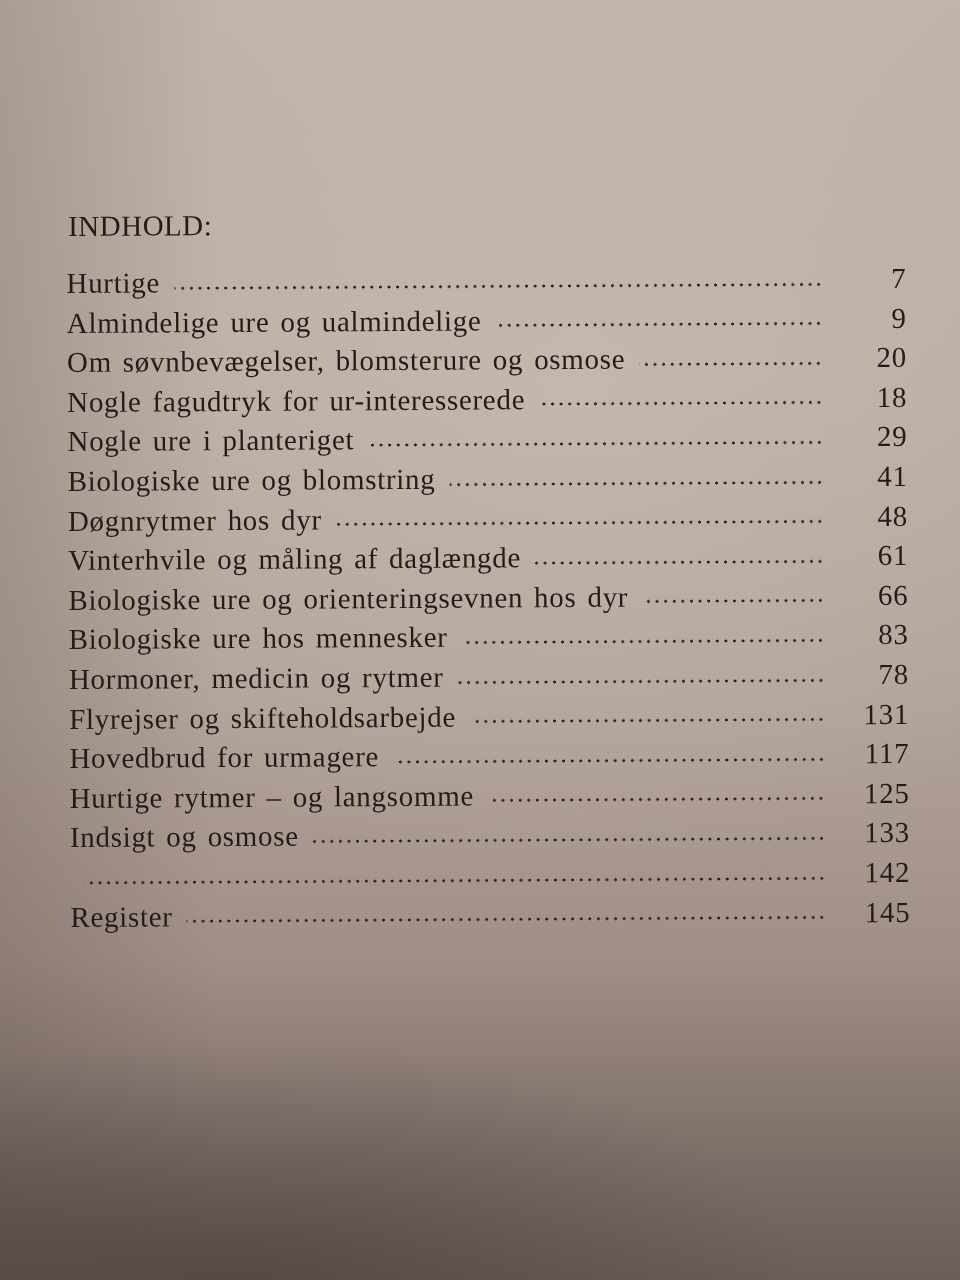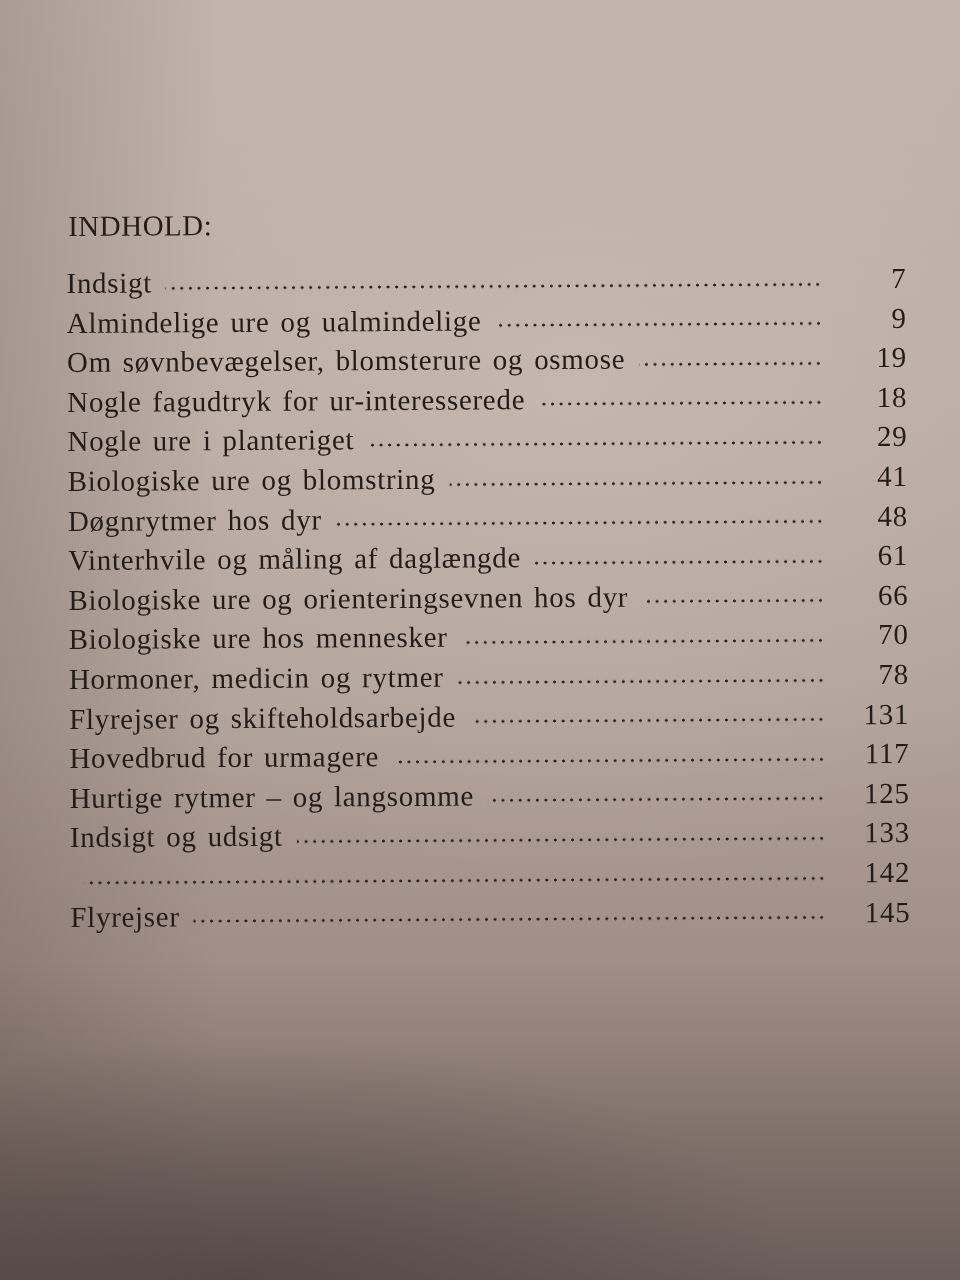--- a/index.html
+++ b/index.html
@@ -82,33 +82,33 @@
 </head>
 <body>
 
 <div class="vignette-left"></div>
 <div class="vignette-bottom"></div>
 
 <div class="page">
   <h1 class="heading">INDHOLD:</h1>
   <ul class="toc" id="toc">
       <li class="toc-row">
-        <span class="toc-title">Indsigt</span>
+        <span class="toc-title">Hurtige</span>
         <span class="toc-leader"></span>
         <span class="toc-page">7</span>
       </li>
       <li class="toc-row">
         <span class="toc-title">Almindelige ure og ualmindelige</span>
         <span class="toc-leader"></span>
         <span class="toc-page">9</span>
       </li>
       <li class="toc-row">
         <span class="toc-title">Om søvnbevægelser, blomsterure og osmose</span>
         <span class="toc-leader"></span>
-        <span class="toc-page">19</span>
+        <span class="toc-page">20</span>
       </li>
       <li class="toc-row">
         <span class="toc-title">Nogle fagudtryk for ur-interesserede</span>
         <span class="toc-leader"></span>
         <span class="toc-page">18</span>
       </li>
       <li class="toc-row">
         <span class="toc-title">Nogle ure i planteriget</span>
         <span class="toc-leader"></span>
         <span class="toc-page">29</span>
@@ -129,21 +129,21 @@
         <span class="toc-page">61</span>
       </li>
       <li class="toc-row">
         <span class="toc-title">Biologiske ure og orienteringsevnen hos dyr</span>
         <span class="toc-leader"></span>
         <span class="toc-page">66</span>
       </li>
       <li class="toc-row">
         <span class="toc-title">Biologiske ure hos mennesker</span>
         <span class="toc-leader"></span>
-        <span class="toc-page">70</span>
+        <span class="toc-page">83</span>
       </li>
       <li class="toc-row">
         <span class="toc-title">Hormoner, medicin og rytmer</span>
         <span class="toc-leader"></span>
         <span class="toc-page">78</span>
       </li>
       <li class="toc-row">
         <span class="toc-title">Flyrejser og skifteholdsarbejde</span>
         <span class="toc-leader"></span>
         <span class="toc-page">131</span>
@@ -152,27 +152,27 @@
         <span class="toc-title">Hovedbrud for urmagere</span>
         <span class="toc-leader"></span>
         <span class="toc-page">117</span>
       </li>
       <li class="toc-row">
         <span class="toc-title">Hurtige rytmer – og langsomme</span>
         <span class="toc-leader"></span>
         <span class="toc-page">125</span>
       </li>
       <li class="toc-row">
-        <span class="toc-title">Indsigt og udsigt</span>
+        <span class="toc-title">Indsigt og osmose</span>
         <span class="toc-leader"></span>
         <span class="toc-page">133</span>
       </li>
       <li class="toc-row">
         <span class="toc-leader"></span>
         <span class="toc-page">142</span>
       </li>
       <li class="toc-row">
-        <span class="toc-title">Flyrejser</span>
+        <span class="toc-title">Register</span>
         <span class="toc-leader"></span>
         <span class="toc-page">145</span>
       </li>
     </ul>
 </div>
 
 </body></html>

